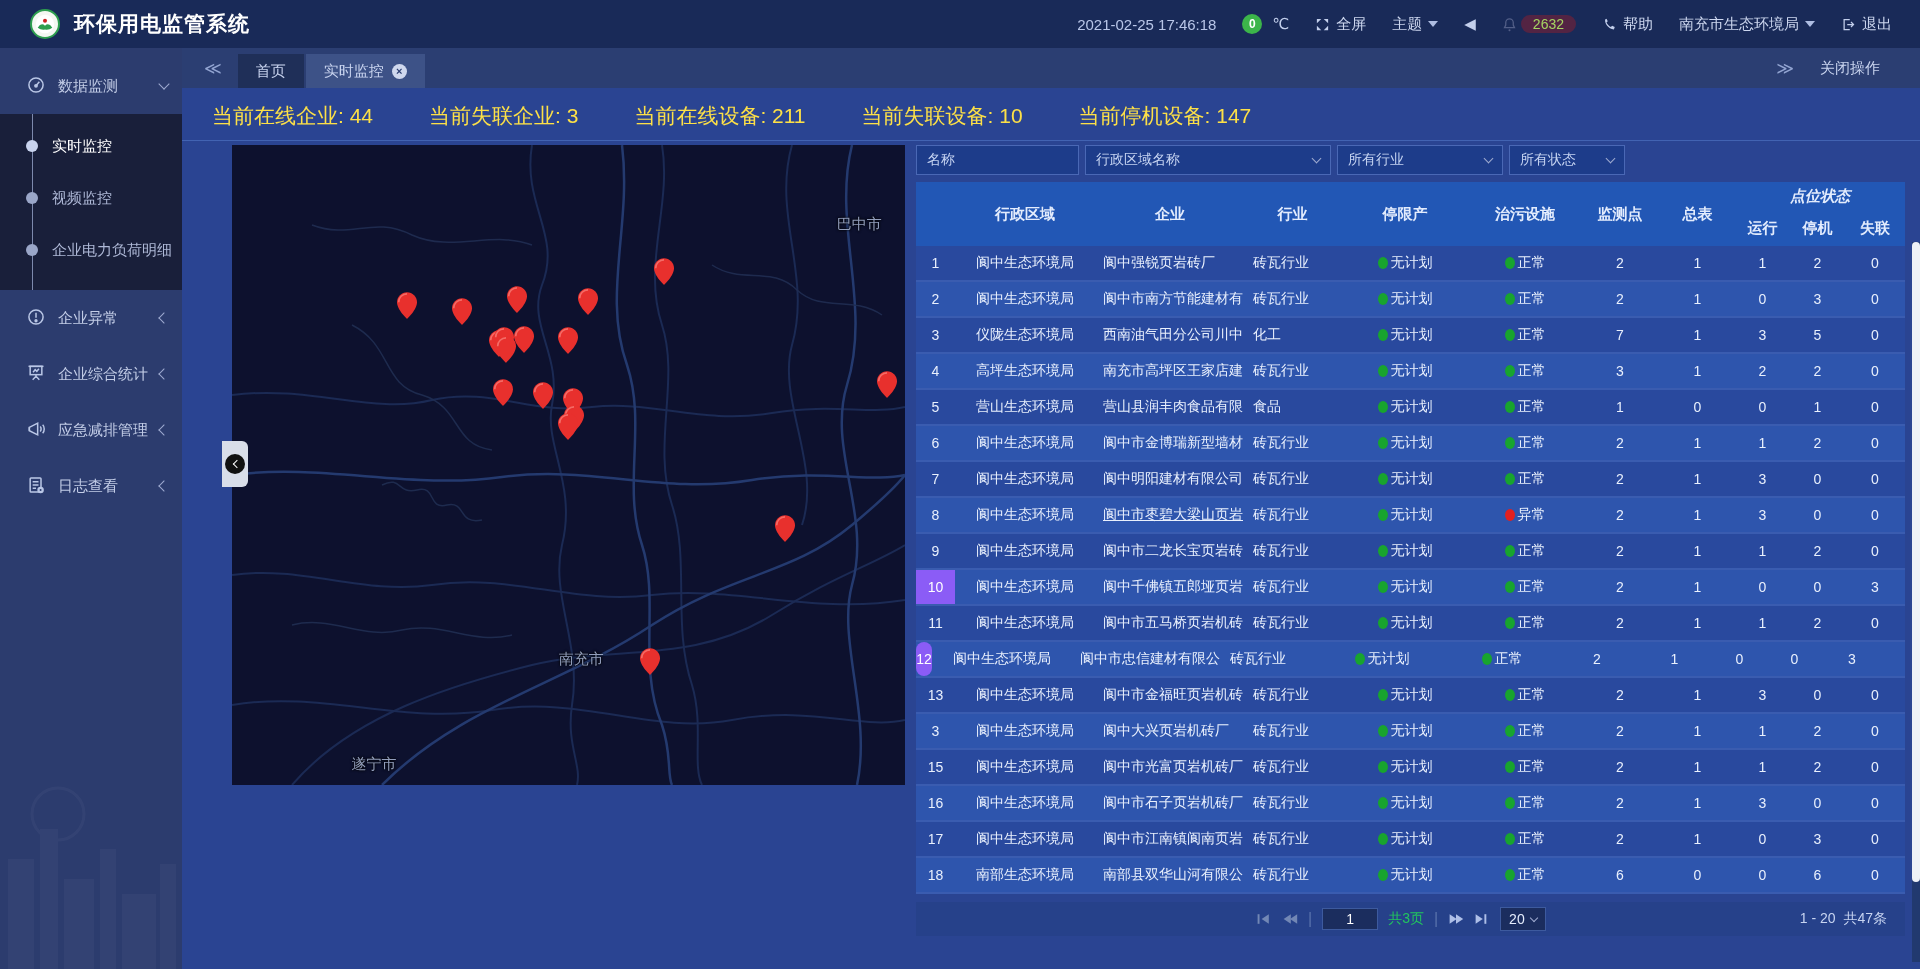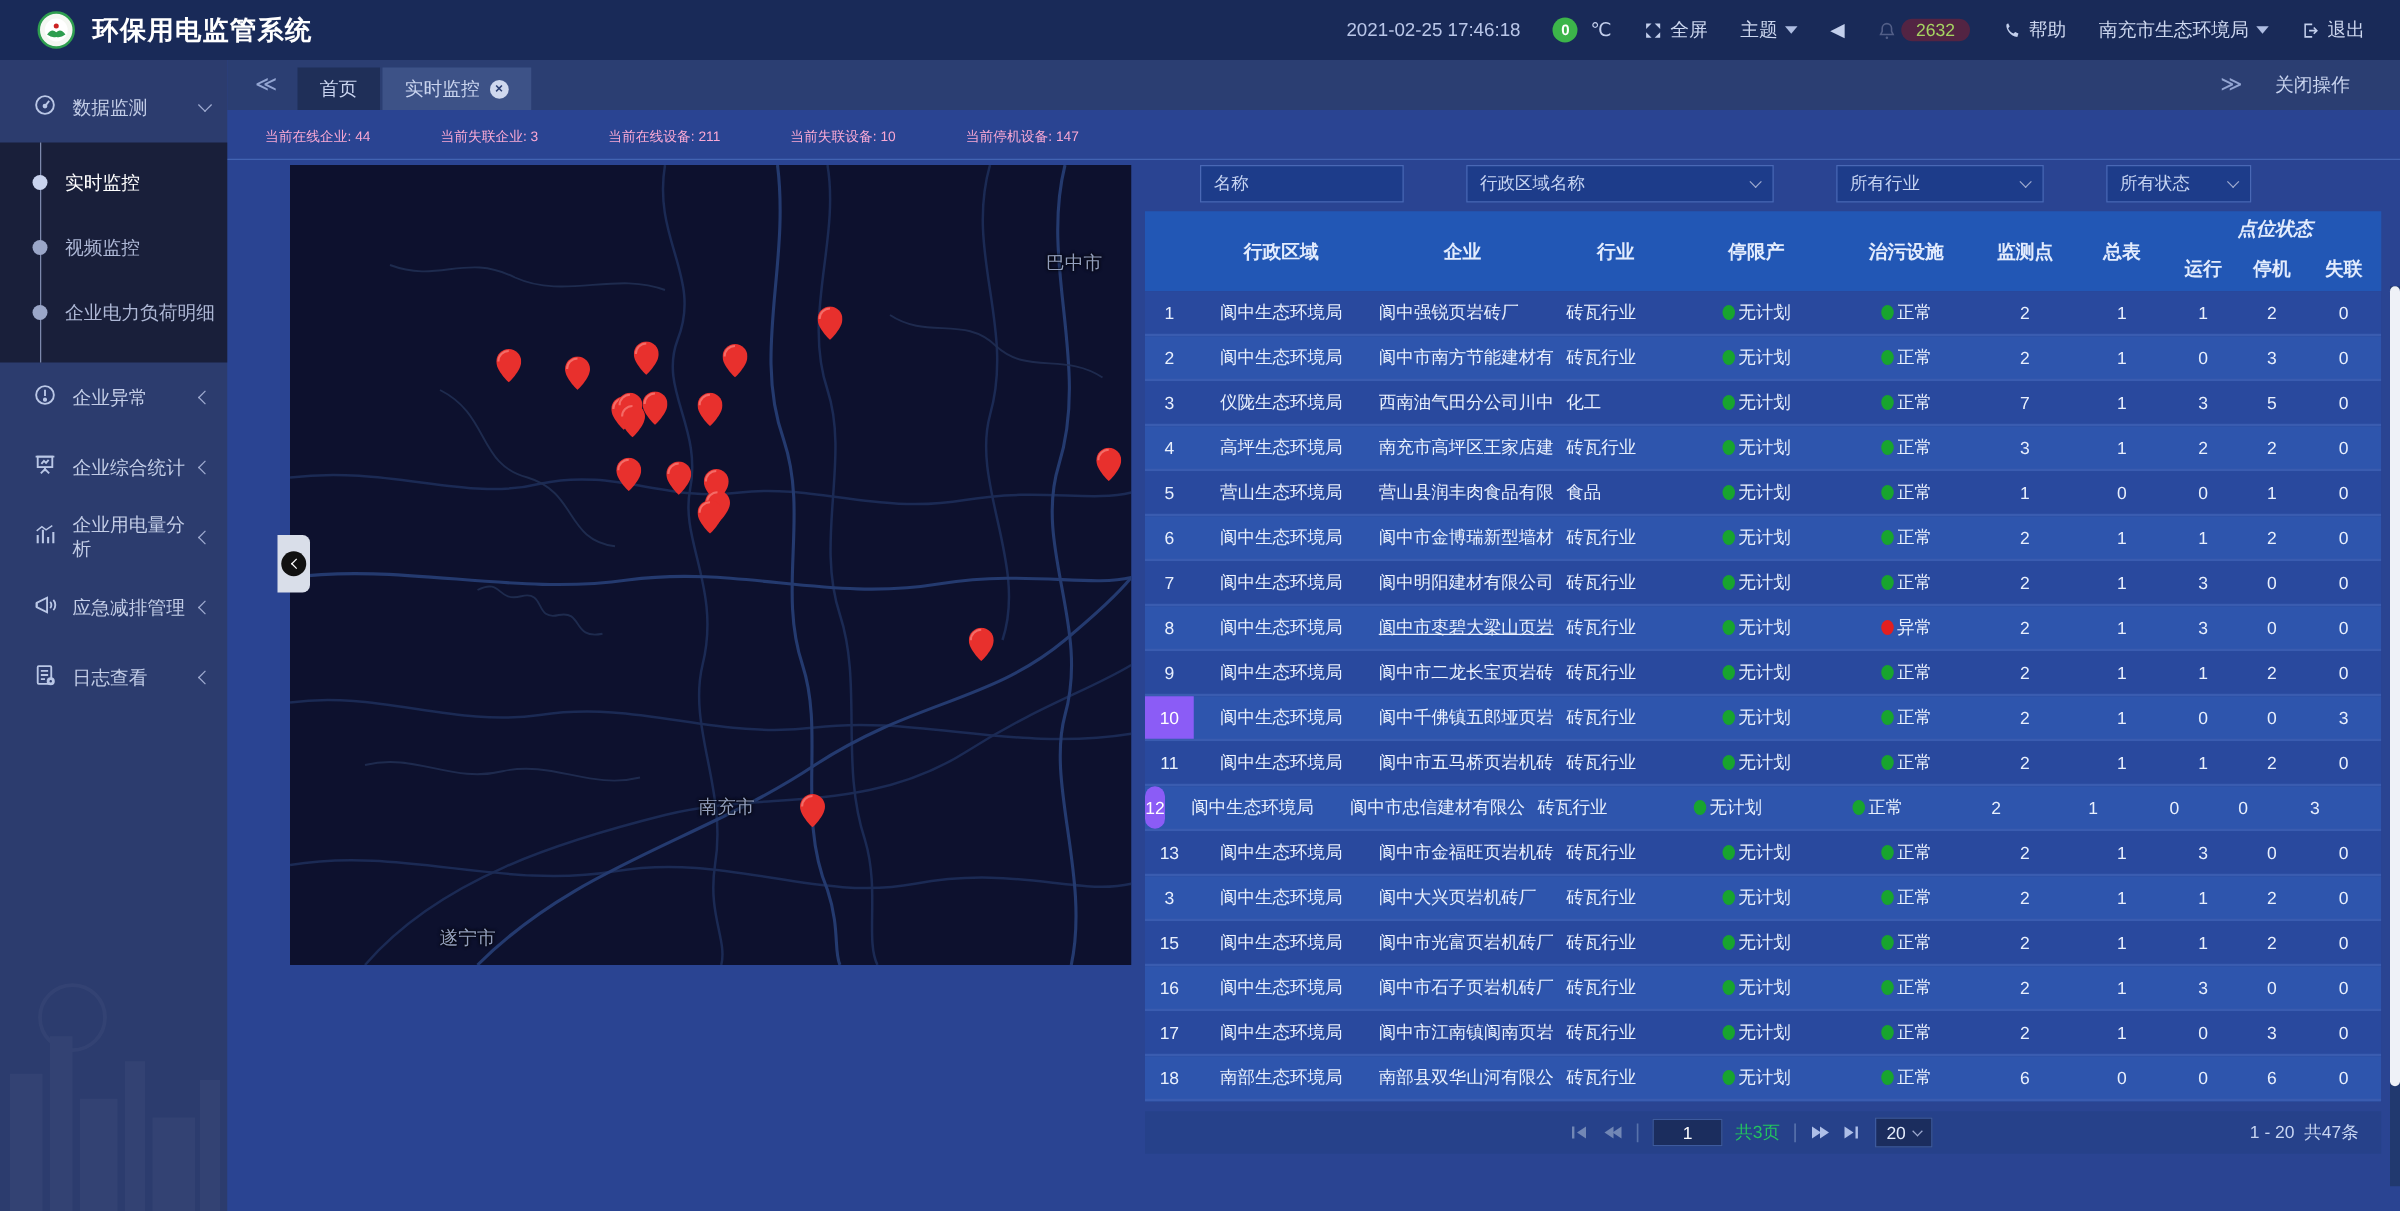--- a/index.html
+++ b/index.html
@@ -51,38 +51,38 @@
   .tab-scroll{align-self:center;padding:0 16px 0 22px;color:#93a5d2;font-size:17px;cursor:pointer;}
   .tab{height:34px;display:flex;align-items:center;gap:8px;padding:0 18px;background:#1f2f58;margin-right:2px;cursor:pointer;}
   .tab.active{background:#3d5287;}
   .tab-close{width:15px;height:15px;border-radius:50%;background:#cfd8ee;color:#2b3e72;font-size:11px;line-height:15px;
     text-align:center;font-weight:bold;}
   .tabbar-right{margin-left:auto;align-self:center;display:flex;align-items:center;gap:26px;padding-right:40px;}
   .close-ops{color:#c9d4ef;cursor:pointer;}
 
   
   .content{flex:1;background:#2a4492;position:relative;min-height:0;}
-  .stats{display:flex;gap:56px;padding:14px 0 10px 30px;font-size:11px;color:#f9a8d4;border-bottom:1px solid #41superb;
+  .stats{display:flex;gap:56px;padding:14px 0 10px 30px;font-size:21px;color:#fde047;border-bottom:1px solid #41superb;
     border-bottom:1px solid #416ab; }
   .stats{border-bottom:1px solid #4263b2;}
 
   .panels{display:flex;padding:4px 15px 0 50px;gap:11px;position:relative;}
 
   
   .map{width:673px;height:640px;background:#0d112e;position:relative;flex:0 0 auto;overflow:hidden;}
   .map svg.roads{position:absolute;inset:0;}
   .city-label{position:absolute;transform:translate(-50%,-50%);color:#939fbd;font-size:15px;
     text-shadow:0 0 3px #000,0 0 2px #000;white-space:nowrap;}
   .pin{position:absolute;transform:translate(-50%,-100%);width:20px;height:27px;}
 
   
   .rpanel{width:989px;flex:0 0 auto;display:flex;flex-direction:column;}
   .filters{display:flex;gap:6px;height:30px;margin-bottom:7px;}
   .f-box{background:#1d3c8a;border:1px solid #49superb;border:1px solid #4a68b5;color:#c6d4f2;font-size:14px;
-    display:flex;align-items:center;padding:0 10px;cursor:pointer;margin-left:44px;}
+    display:flex;align-items:center;padding:0 10px;cursor:pointer;}
   .f-input{width:163px;}
   .f-sel{justify-content:space-between;}
   .f-region{width:246px;}
   .f-industry{width:166px;}
   .f-status{width:116px;}
   .f-box .chev{width:7px;height:7px;margin-top:-3px;}
 
   .thead{background:#2257b5;color:#e3ecfd;font-weight:bold;font-size:15px;display:flex;height:64px;flex:0 0 auto;}
   .th{display:flex;align-items:center;justify-content:center;}
   .th-group{display:flex;flex-direction:column;}
@@ -212,28 +212,20 @@
           <span><svg class="sicon" viewBox="0 0 24 24" fill="none" stroke="#bac7e6" stroke-width="1.8">
               <path d="M3 4h18"></path>
               <rect x="5" y="4" width="14" height="10"></rect>
               <path d="M12 14v4M8 20l4-4 4 4"></path>
               <path d="M8.5 11l2.5-3 2 2 2.5-3"></path>
             </svg></span>
           <span class="lbl">企业综合统计</span>
           <span class="chev left"></span>
         </div>
         <div class="snav-item">
-          <span><svg class="sicon" viewBox="0 0 24 24" fill="none" stroke="#bac7e6" stroke-width="2">
-              <path d="M5 20V12M10 20V7M15 20v-6M20 20V9"></path>
-              <path d="M4 8l5-4 4 3 6-4" stroke-width="1.4"></path>
-            </svg></span>
-          <span class="lbl">企业用电量分析</span>
-          <span class="chev left"></span>
-        </div>
-        <div class="snav-item">
           <span><svg class="sicon" viewBox="0 0 24 24" fill="none" stroke="#bac7e6" stroke-width="1.8">
               <path d="M4 10 14 5v14L4 14Z"></path>
               <path d="M4 10v4M17 9c1.5 1.5 1.5 4.5 0 6M20 7c2.5 2.5 2.5 7.5 0 10"></path>
             </svg></span>
           <span class="lbl">应急减排管理</span>
           <span class="chev left"></span>
         </div>
         <div class="snav-item">
           <span><svg class="sicon" viewBox="0 0 24 24" fill="none" stroke="#bac7e6" stroke-width="1.8">
               <rect x="5" y="3.5" width="13" height="17" rx="1"></rect>

